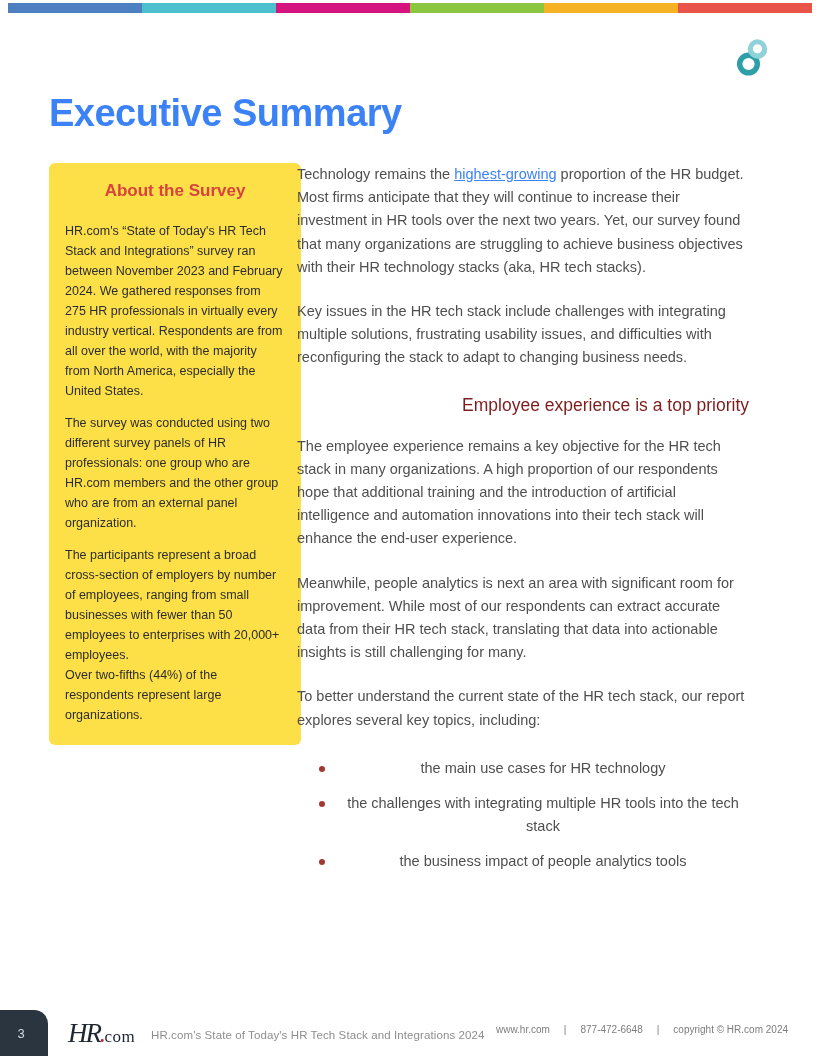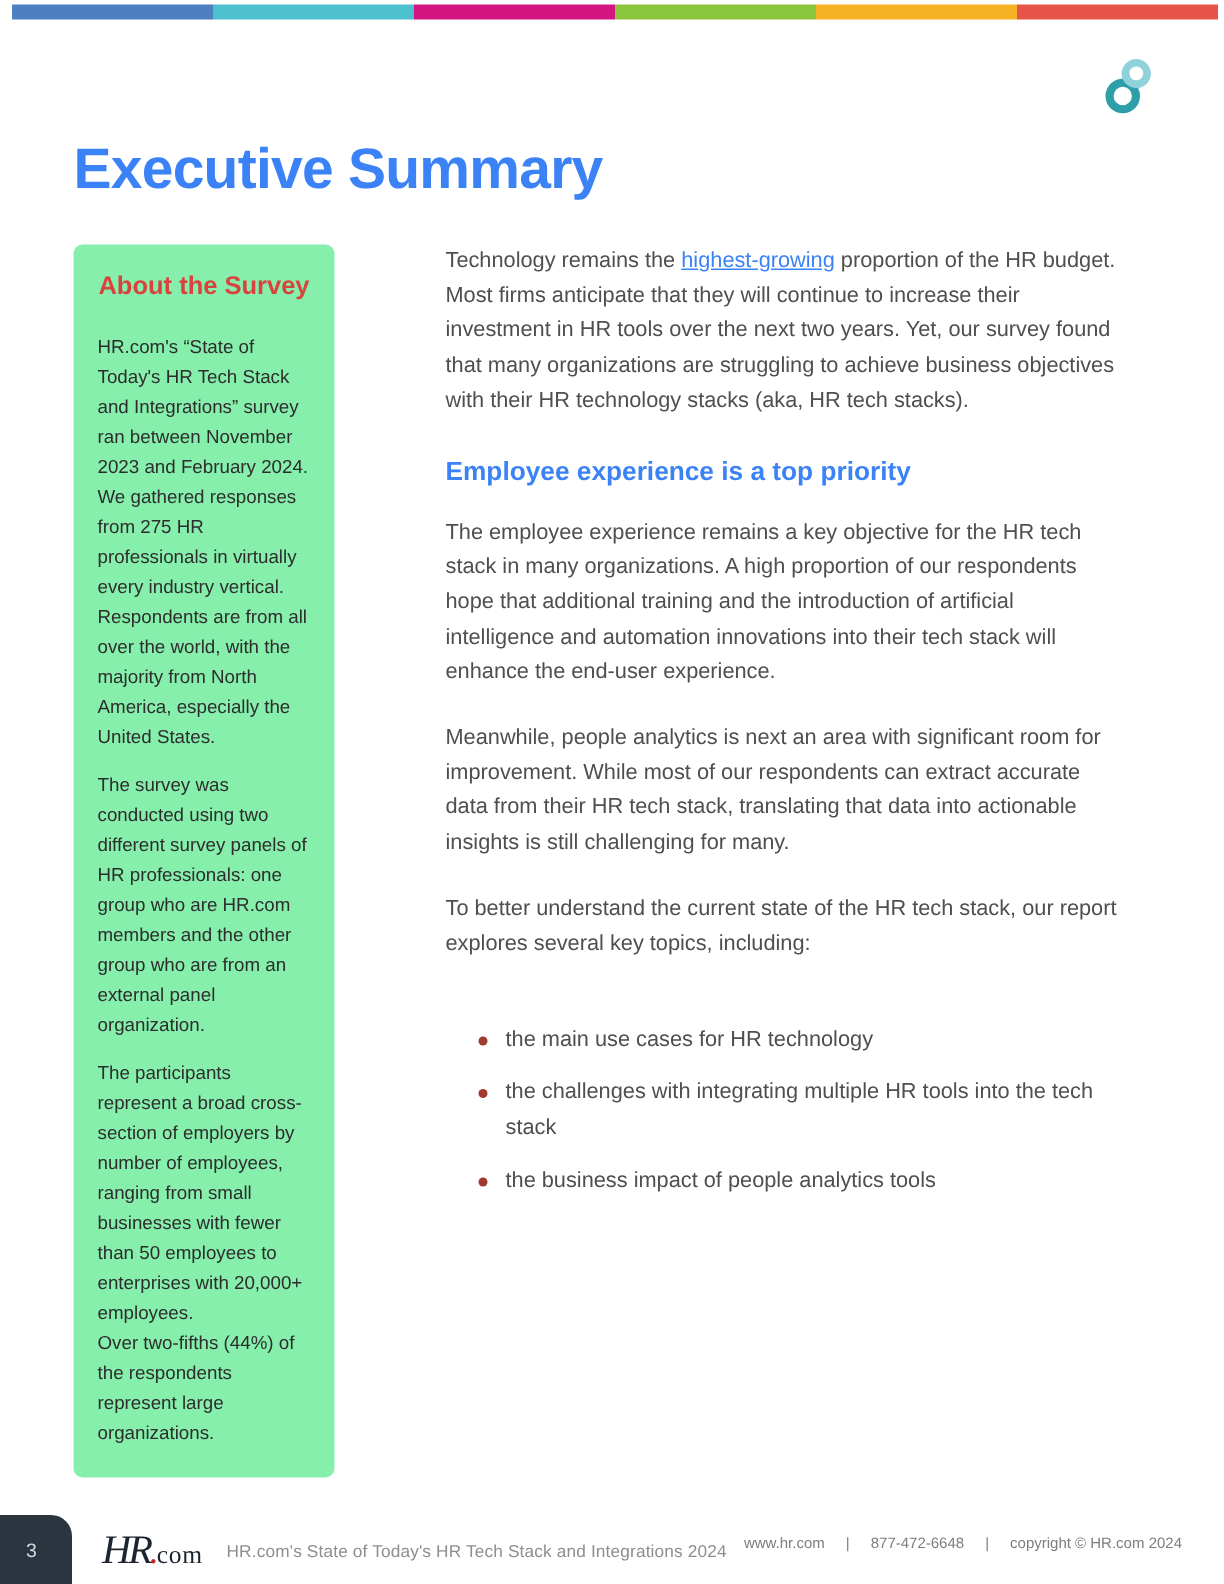--- a/index.html
+++ b/index.html
@@ -26,22 +26,22 @@
   }
 
   
   .page-title {
     position:absolute; left:49px; top:92px;
     font-size:38px; font-weight:bold; color:#3b82f6; letter-spacing:-0.5px;
   }
 
   
   .survey-box {
-    position:absolute; left:49px; top:163px; width:174px;
-    background:#86efac; border-radius:6px; padding:18px 16px 20px 16px;
+    position:absolute; left:49px; top:163px; width:252px;
+    background:#fde047; border-radius:6px; padding:18px 16px 20px 16px;
   }
   .survey-box h2 {
     text-align:center; font-size:17px; font-weight:bold; color:#D8443D;
     margin-bottom:20px;
   }
   .survey-box p {
     font-size:12.5px; line-height:20px; color:#2D2D2D; margin-bottom:12px;
   }
   .survey-box p.no-gap { margin-top:-12px; margin-bottom:0; }
   .survey-box p:last-child { margin-bottom:0; }
@@ -50,24 +50,25 @@
   .main-col {
     position:absolute; left:297px; top:163px; width:452px;
   }
   .main-col p {
     font-size:14.5px; line-height:23.2px; color:#4F4F4F; margin-bottom:21px;
   }
   .main-col a.link {
     color:#3b82f6; text-decoration:underline; cursor:pointer;
   }
   .main-col h2.section {
-    font-size:17.5px; font-weight:bold; color:#3b82f6;
+    font-size:17.5px; font-weight:normal; color:#7f1d1d;
     margin:25px 0 19px 0;
+    text-align:right;
   }
-  .main-col ul { list-style:none; margin-top:41px; }
+  .main-col ul { list-style:none; margin-top:25px;text-align:center; }
   .main-col li {
     position:relative; padding-left:40px; margin-bottom:12px;
     font-size:14.5px; line-height:23.2px; color:#4F4F4F;
   }
   .main-col li .dot {
     position:absolute; left:22px; top:9px; width:6px; height:6px;
     border-radius:50%; background:#A03A2E;
   }
 
   
@@ -122,20 +123,21 @@
     <h2>About the Survey</h2>
     <p>HR.com's “State of Today's HR Tech Stack and Integrations” survey ran between November 2023 and February 2024. We gathered responses from 275 HR professionals in virtually every industry vertical. Respondents are from all over the world, with the majority from North America, especially the United States.</p>
     <p>The survey was conducted using two different survey panels of HR professionals: one group who are HR.com members and the other group who are from an external panel organization.</p>
     <p>The participants represent a broad cross-section of employers by number of employees, ranging from small businesses with fewer than 50 employees to enterprises with 20,000+ employees.</p>
     <p class="no-gap">Over two-fifths (44%) of the respondents represent large organizations.</p>
   </aside>
 
   <main class="main-col">
     <p><span>Technology remains the </span><a class="link">highest-growing</a><span> proportion of the HR budget. Most firms anticipate that they will continue to increase their investment in HR tools over the next two years. Yet, our survey found that many organizations are struggling to achieve business objectives with their HR technology stacks (aka, HR tech stacks).</span></p>
 
+    <p>Key issues in the HR tech stack include challenges with integrating multiple solutions, frustrating usability issues, and difficulties with reconfiguring the stack to adapt to changing business needs.</p>
 
     <h2 class="section">Employee experience is a top priority</h2>
 
     <p>The employee experience remains a key objective for the HR tech stack in many organizations. A high proportion of our respondents hope that additional training and the introduction of artificial intelligence and automation innovations into their tech stack will enhance the end-user experience.</p>
 
     <p>Meanwhile, people analytics is next an area with significant room for improvement. While most of our respondents can extract accurate data from their HR tech stack, translating that data into actionable insights is still challenging for many.</p>
 
     <p>To better understand the current state of the HR tech stack, our report explores several key topics, including:</p>
 
     <ul>

